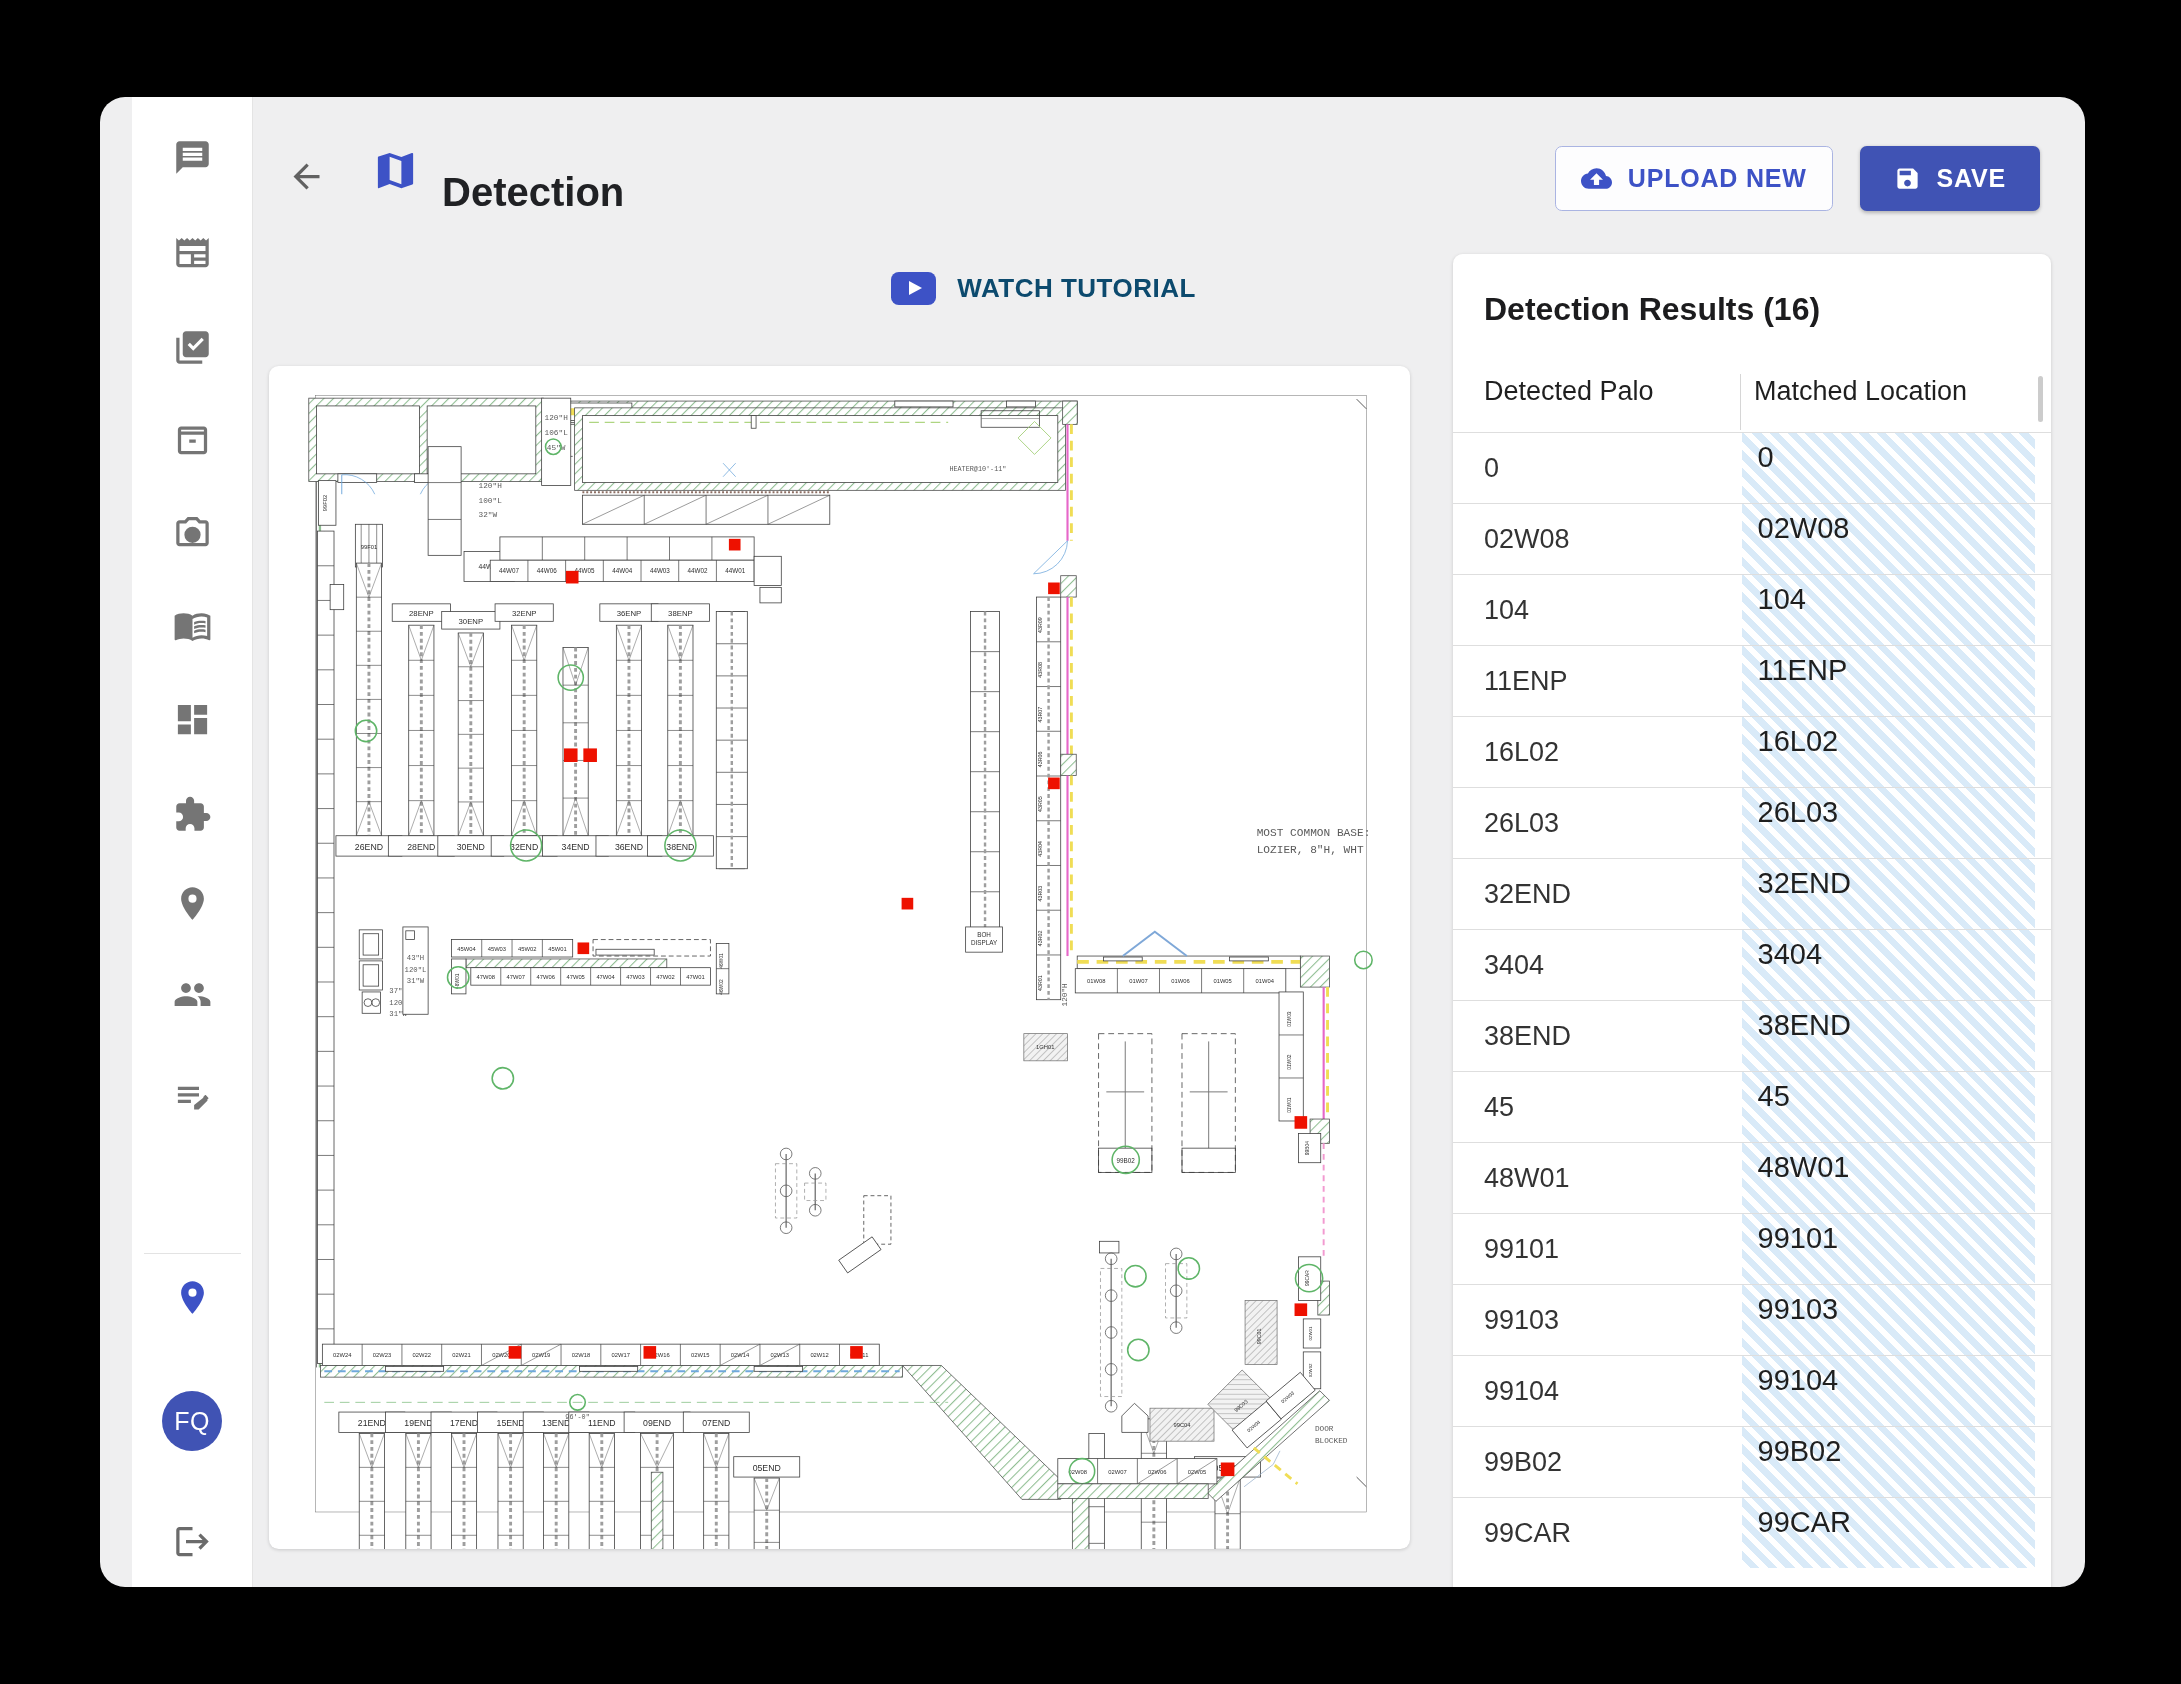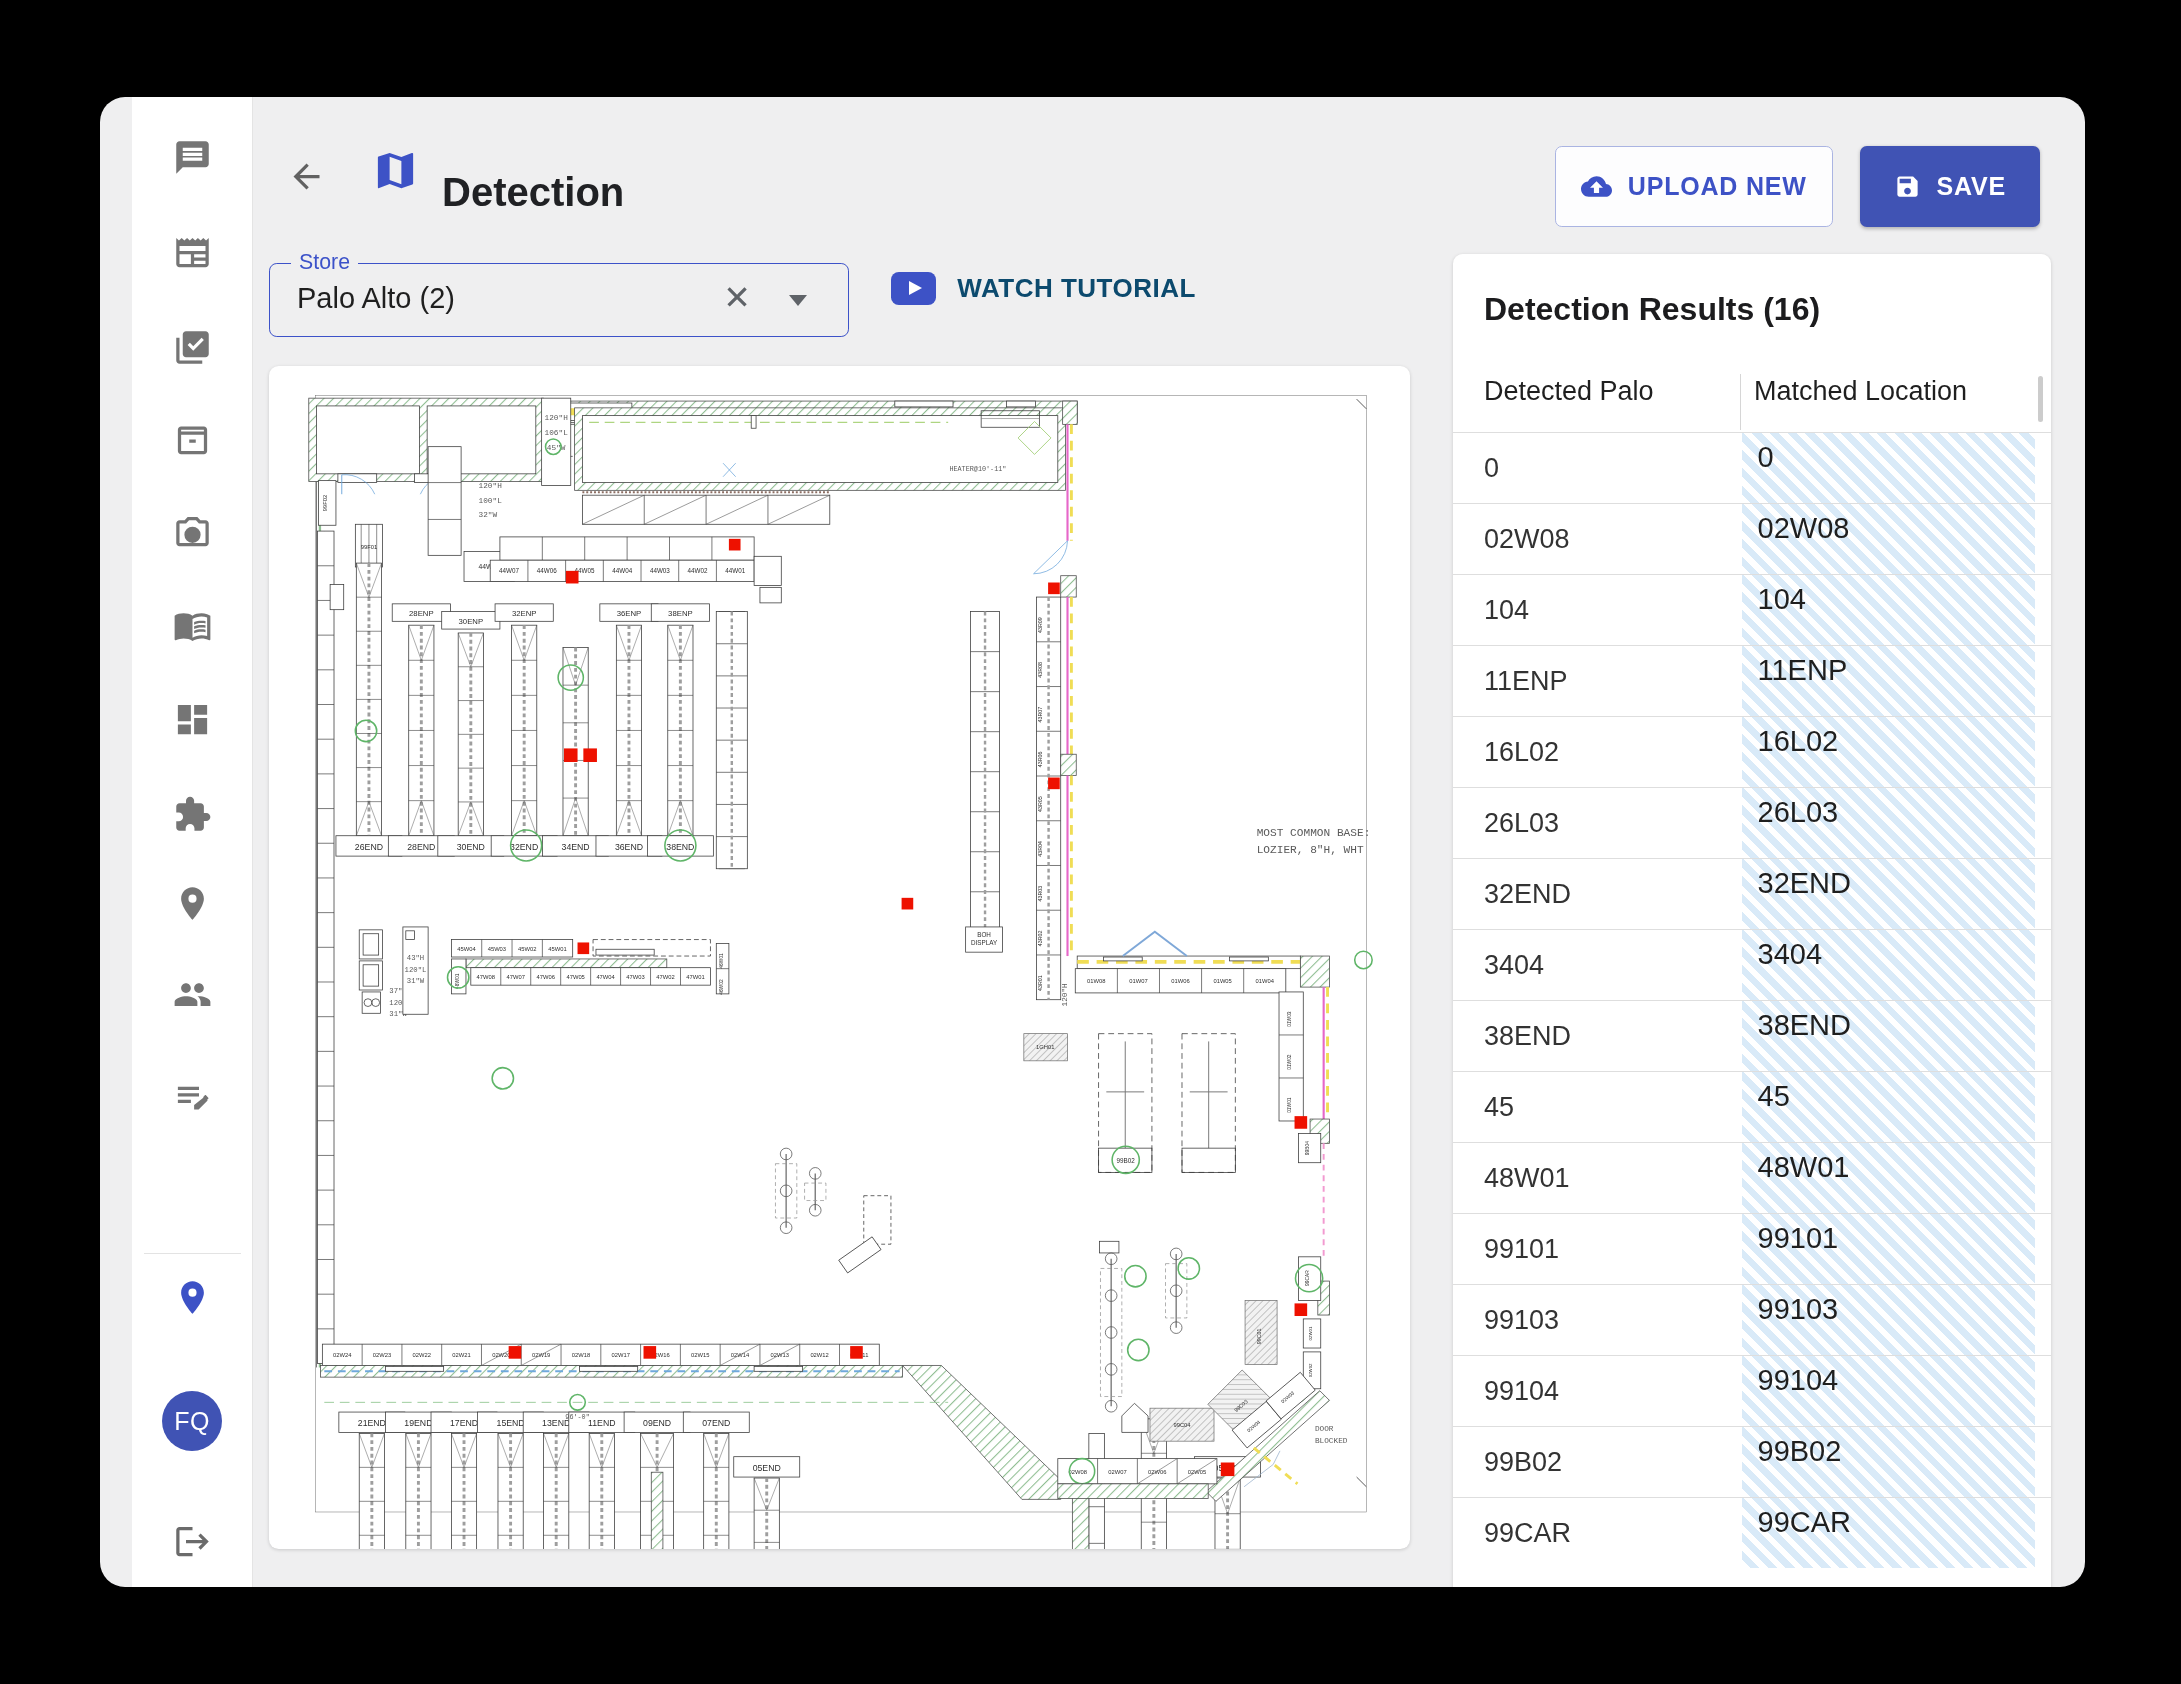--- a/index.html
+++ b/index.html
@@ -16,21 +16,21 @@
   .side-pin-active svg{fill:#3d52c6;}
   .avatar{position:absolute;left:30px;top:1294px;width:60px;height:60px;border-radius:50%;
     background:#4053b4;color:#fff;font-size:25px;display:flex;align-items:center;
     justify-content:center;letter-spacing:0.5px;cursor:pointer;}
   
   .back-btn{position:absolute;left:187px;top:60px;width:39px;height:39px;cursor:pointer;}
   .back-btn svg{width:39px;height:39px;fill:#616161;}
   .title-icon{position:absolute;left:272px;top:50px;width:47px;height:47px;}
   .title-icon svg{width:47px;height:47px;fill:#3d52c6;}
   .page-title{position:absolute;left:342px;top:46px;font-size:40px;font-weight:700;color:#202124;}
-  .btn{position:absolute;top:49px;height:81px;border-radius:6.8px;display:flex;align-items:center;
+  .btn{position:absolute;top:49px;height:65px;border-radius:6.8px;display:flex;align-items:center;
     justify-content:center;font-size:25px;font-weight:700;letter-spacing:0.8px;cursor:pointer;box-sizing:border-box;}
   .btn-upload{left:1455px;width:278px;background:#fdfdfe;border:1px solid #aab4e2;color:#3d52c6;}
   .btn-upload svg{width:31px;height:31px;fill:#3d52c6;margin-right:15.5px;}
   .btn-save{left:1760px;width:180px;background:#4053b4;color:#fff;box-shadow:0 1.9px 3.9px rgba(0,0,0,.25);}
   .btn-save svg{width:27px;height:27px;fill:#fff;margin-right:15.5px;}
   
   .store-field{position:absolute;left:169px;top:166px;width:580px;height:74px;box-sizing:border-box;
     border:1.9px solid #3c52c9;border-radius:7.8px;cursor:pointer;}
   .store-label{position:absolute;left:21.3px;top:-13.6px;padding:0 7.8px;background:#efeff0;
     font-size:21.3px;color:#3c52c9;}
@@ -146,26 +146,20 @@
       </svg>
     <span>UPLOAD NEW</span>
   </div>
   <div class="btn btn-save">
     <svg viewBox="0 0 24 24">
         <path d="M17 3H5c-1.11 0-2 .9-2 2v14c0 1.1.89 2 2 2h14c1.1 0 2-.9 2-2V7l-4-4zm-5 16c-1.66 0-3-1.34-3-3s1.34-3 3-3 3 1.34 3 3-1.34 3-3 3zm3-10H5V5h10v4z"></path>
       </svg>
     <span>SAVE</span>
   </div>
 
-  <div class="store-field">
-    <span class="store-label">Store</span>
-    <span class="store-value">Palo Alto (2)</span>
-    <span class="store-clear">✕</span>
-    <span class="store-caret"></span>
-  </div>
   <div class="tutorial">
     <span class="play-icon"></span>
     <span>WATCH TUTORIAL</span>
   </div>
 
   <div class="card plan-card">
     <svg id="plan-svg" width="1141" height="1183" viewBox="0 0 1176 1219">
         <defs>
 <pattern id="hG" width="7" height="7" patternTransform="rotate(45)" patternUnits="userSpaceOnUse">
  <rect width="7" height="7" fill="#ffffff"></rect>

